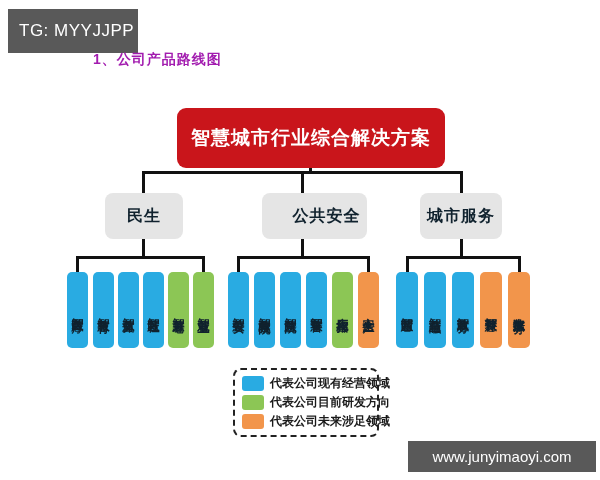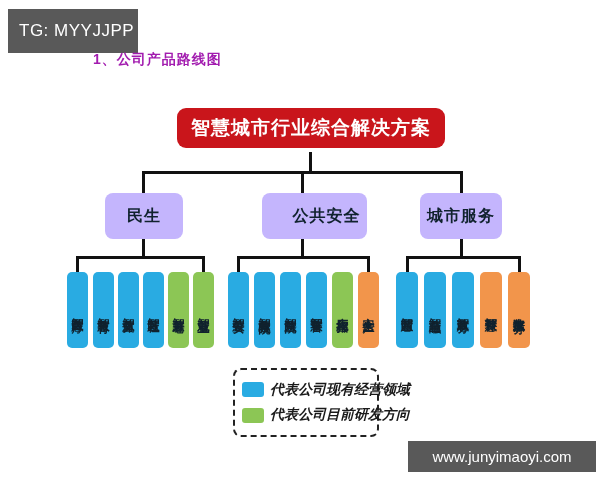--- a/index.html
+++ b/index.html
@@ -22,30 +22,30 @@
   }
 
   
   .heading {
     position:absolute; left:93px; top:51px;
     font-size:14px; font-weight:bold; color:#a21caf; letter-spacing:1px;
   }
 
   
   .root-box {
-    position:absolute; left:177px; top:108px; width:268px; height:40px;
+    position:absolute; left:177px; top:108px; width:268px; height:60px;
     background:#C9151B; border-radius:9px;
     color:#ffffff; font-weight:bold; font-size:19px; letter-spacing:1px;
     display:flex; align-items:center; justify-content:center;
   }
 
   
   .cat {
     position:absolute; top:193px; height:46px;
-    background:#c4b5fd; border-radius:8px;
+    background:#e5e5e5; border-radius:8px;
     color:#10222e; font-weight:bold; font-size:16px; letter-spacing:1px;
     display:flex; align-items:center; justify-content:center;
   }
 
   
   .leaf {
     position:absolute; top:272px; height:76px; width:21px; border-radius:5px;
     display:flex; align-items:center; justify-content:center;
   }
   .leaf .vtext {
@@ -59,21 +59,21 @@
 
   
   .legend {
     position:absolute; left:233px; top:368px; width:146px; height:69px;
     border:2px dashed #222222; border-radius:8px; box-sizing:border-box;
     display:flex; flex-direction:column; justify-content:space-evenly;
     padding:3px 7px; background:#ffffff;
   }
   .legend-row { display:flex; align-items:center; gap:6px; }
   .swatch { width:22px; height:15px; border-radius:3px; flex:0 0 auto; }
-  .legend-label { font-size:14px; font-weight:bold; color:#1a1a1a; white-space:nowrap;font-style:italic; }
+  .legend-label { font-size:12px; font-weight:bold; color:#1a1a1a; white-space:nowrap; }
 
   
   .footer-banner {
     position:absolute; left:408px; top:441px; width:188px; height:31px;
     background:#595959; color:#ffffff; font-size:15px;
     display:flex; align-items:center; justify-content:center;
   }
 </style>
 </head>
 <body>
@@ -168,15 +168,19 @@
 
   <div class="legend">
     <div class="legend-row">
       <span class="swatch c-current"></span>
       <span class="legend-label">代表公司现有经营领域</span>
     </div>
     <div class="legend-row">
       <span class="swatch c-rnd"></span>
       <span class="legend-label">代表公司目前研发方向</span>
     </div>
+    <div class="legend-row">
+      <span class="swatch c-future"></span>
+      <span class="legend-label">代表公司未来涉足领域</span>
+    </div>
   </div>
 
 </div>
 
 </body></html>

